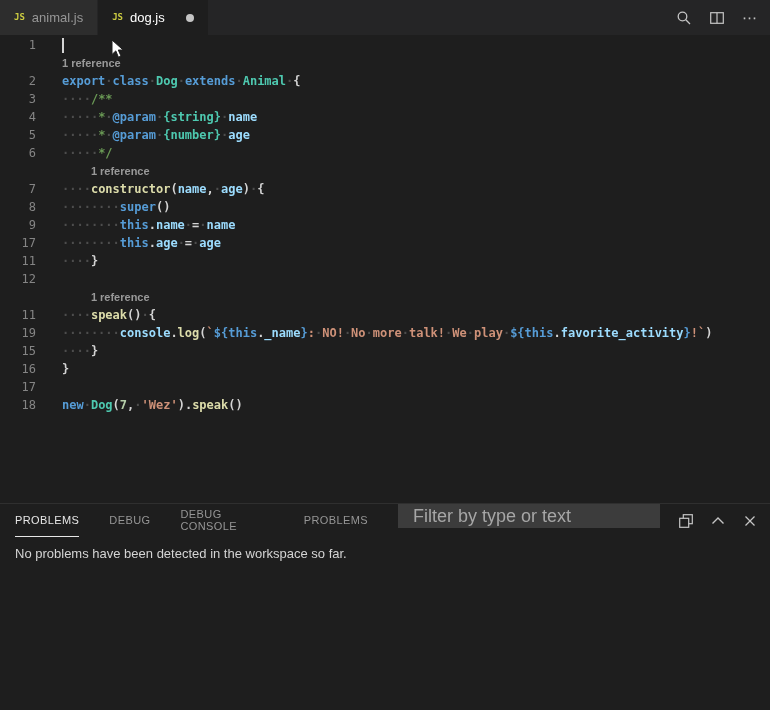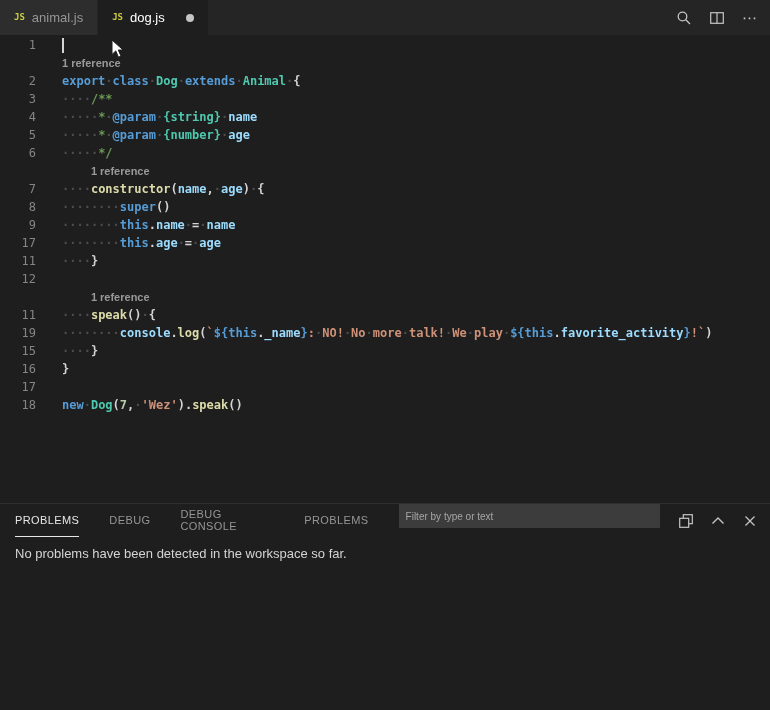--- a/index.html
+++ b/index.html
@@ -43,21 +43,21 @@
   .panel-header { height: 33px; display: flex; padding: 0 12px 0 15px; }
   .ptab {
     font-size: 11px; color: #969696; margin-right: 30px; letter-spacing: 0.4px;
     height: 100%; display: flex; align-items: center;
     border-bottom: 1px solid transparent; cursor: default;
   }
   .ptab.active { color: #e7e7e7; border-bottom-color: #e7e7e7; }
   .filter-input {
     margin-left: auto; width: 281px; height: 24px;
     background: #3c3c3c; border: none; outline: none;
-    color: #cccccc; font-size: 10px; padding: 0 7px;
+    color: #cccccc; font-size: 18px; padding: 0 15px;
     font-family: "Liberation Sans", sans-serif;
   }
   .filter-input::placeholder { color: #a6a6a6; }
   .panel-actions { display: flex; align-items: center; gap: 16px; margin-left: 18px; }
   .panel-message { font-size: 13px; color: #d4d4d4; padding: 9px 15px; }
   
   .mouse-cursor { position: absolute; left: 111px; top: 39px; z-index: 50; pointer-events: none; }
 </style>
 </head>
 <body>

